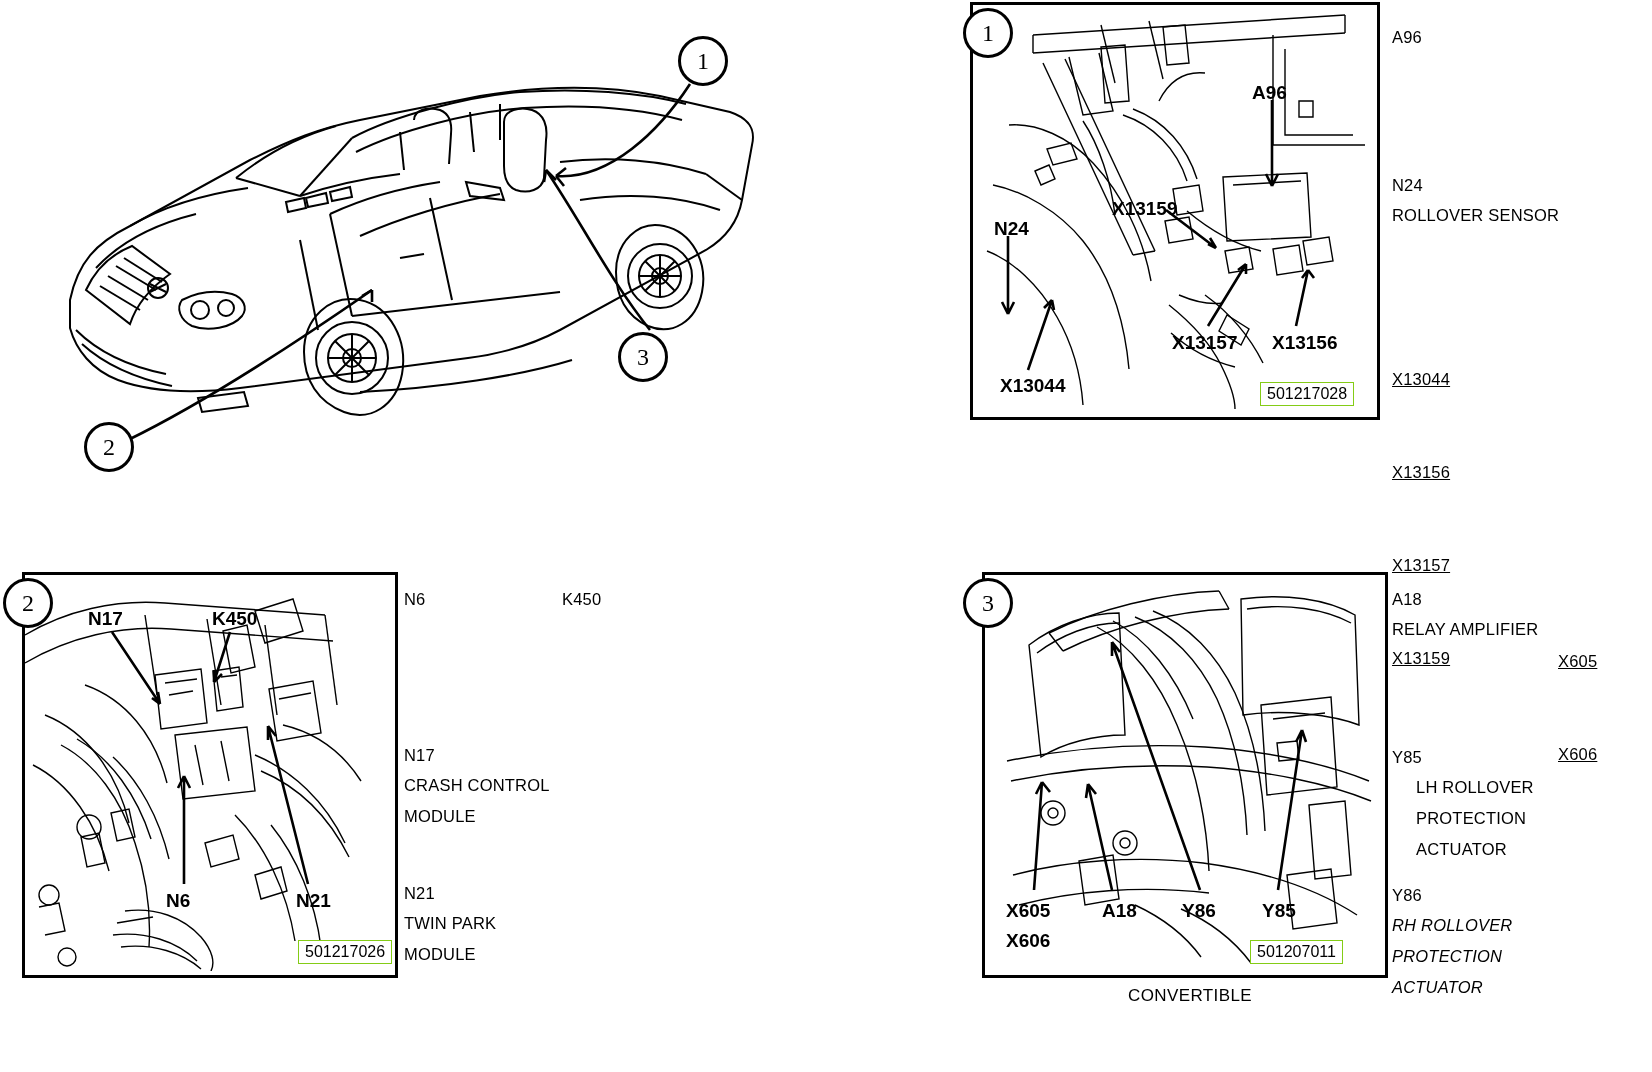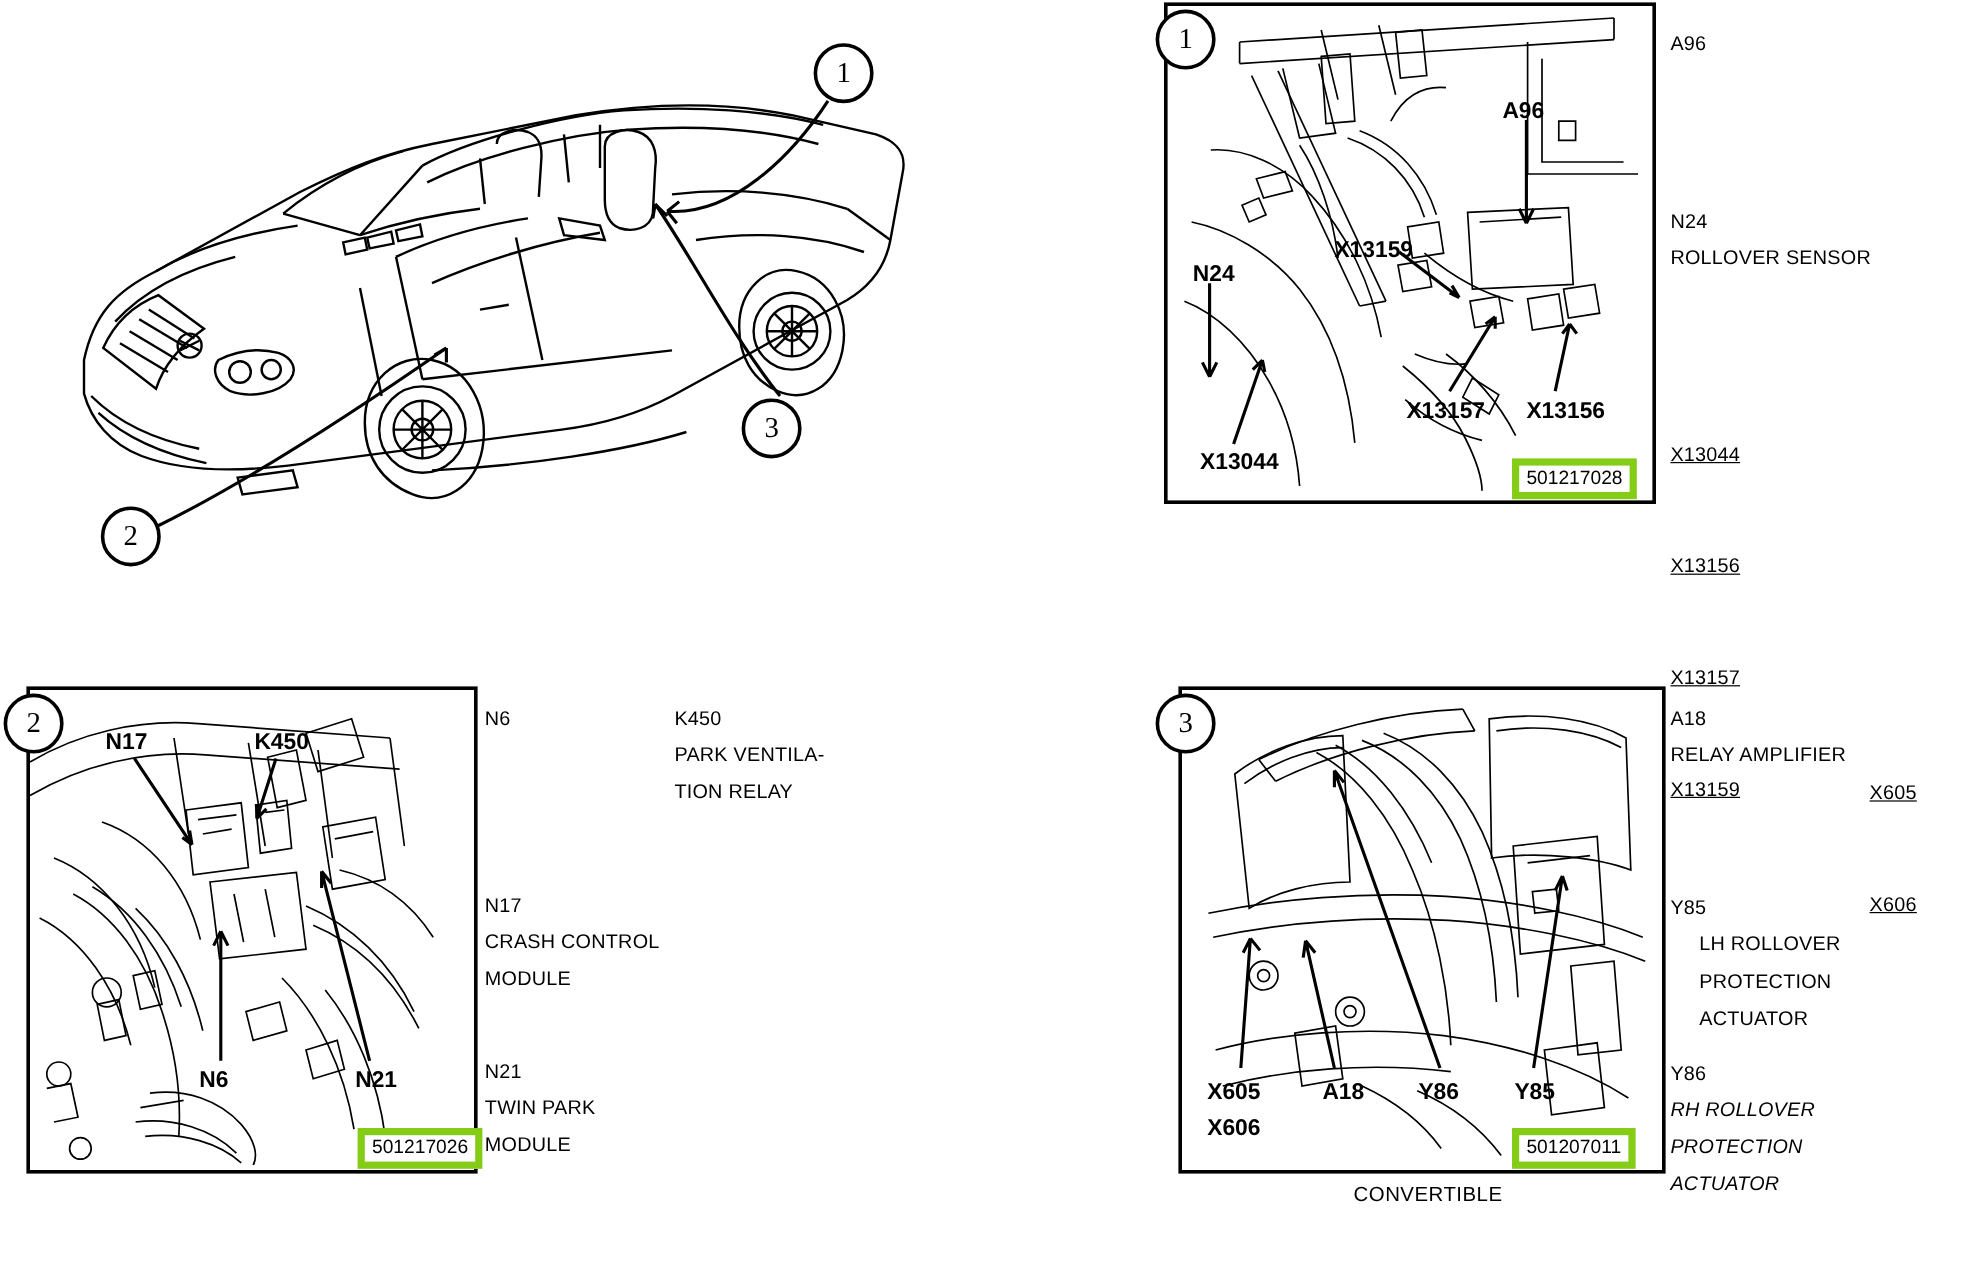--- a/index.html
+++ b/index.html
@@ -52,21 +52,21 @@
     line-height: 31px;
     white-space: pre;
     letter-spacing: 0.2px;
   }
   .legend-ul span {
     text-decoration: underline;
     display: block;
   }
   .partnum {
     position: absolute;
-    border: 6px solid #84cc16;
+    border: 1px solid #84cc16;
     background: #fff;
     font-size: 16px;
     padding: 2px 6px;
     font-family: "Liberation Sans", sans-serif;
     z-index: 25;
   }
   .caption {
     position: absolute;
     font-size: 17px;
     letter-spacing: 0.4px;
@@ -353,22 +353,20 @@
 
   <div class="legend" style="left:404px; top:14px;">N6</div>
   <div class="legend" style="left:404px; top:170px;">N17</div>
   <div class="legend" style="left:404px; top:200px;">CRASH CONTROL
 MODULE</div>
   <div class="legend" style="left:404px; top:308px;">N21</div>
   <div class="legend" style="left:404px; top:338px;">TWIN PARK
 MODULE</div>
 
   <div class="legend" style="left:562px; top:14px;">K450</div>
-  <div class="legend" style="left:562px; top:44px;">PARK VENTILA-
-TION RELAY</div>
 </div>
 
 <div class="panel" style="left:960px; top:570px; width:692px; height:470px;">
 
   <div class="callout-circle" style="left:3px; top:8px;">
     <span>3</span>
   </div>
 
   <div class="photo-box" style="left:22px; top:2px; width:400px; height:400px;">
     <svg width="396" height="396" viewBox="0 0 396 396">
@@ -420,21 +418,21 @@
 
   <svg class="panel" style="left:0;top:0;pointer-events:none;" width="692" height="470">
     <g class="ln-thick">
       <path d="M74 320 L82 212 M82 212 L76 224 M82 212 L90 222"></path>
       <path d="M152 320 L128 214 M128 214 L126 228 M128 214 L136 224"></path>
       <path d="M240 320 L152 72 M152 72 L152 86 M152 72 L160 82"></path>
       <path d="M318 320 L342 160 M342 160 L336 172 M342 160 L346 172"></path>
     </g>
   </svg>
 
-  <div class="partnum" style="left:300px; top:370px;">501207011</div>
+  <div class="partnum" style="left:290px; top:370px;">501207011</div>
 
   <div class="caption" style="left:168px; top:416px;">CONVERTIBLE</div>
 
   <div class="legend" style="left:432px; top:14px;">A18</div>
   <div class="legend" style="left:432px; top:44px;">RELAY AMPLIFIER</div>
   <div class="legend" style="left:432px; top:172px;">Y85</div>
   <div class="legend" style="left:456px; top:202px;">LH ROLLOVER
 PROTECTION
 ACTUATOR</div>
   <div class="legend" style="left:432px; top:310px;">Y86</div>

